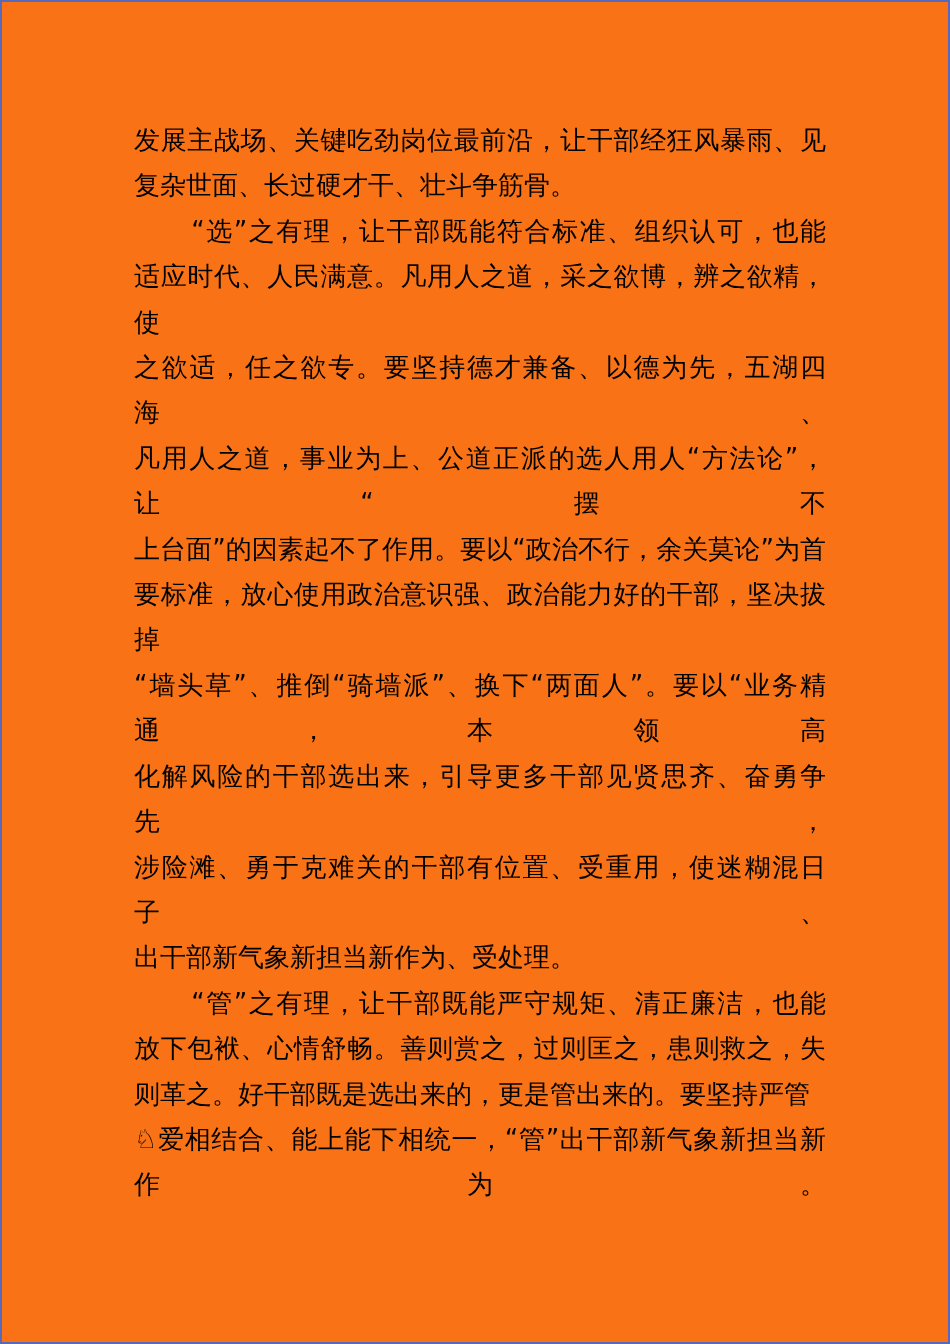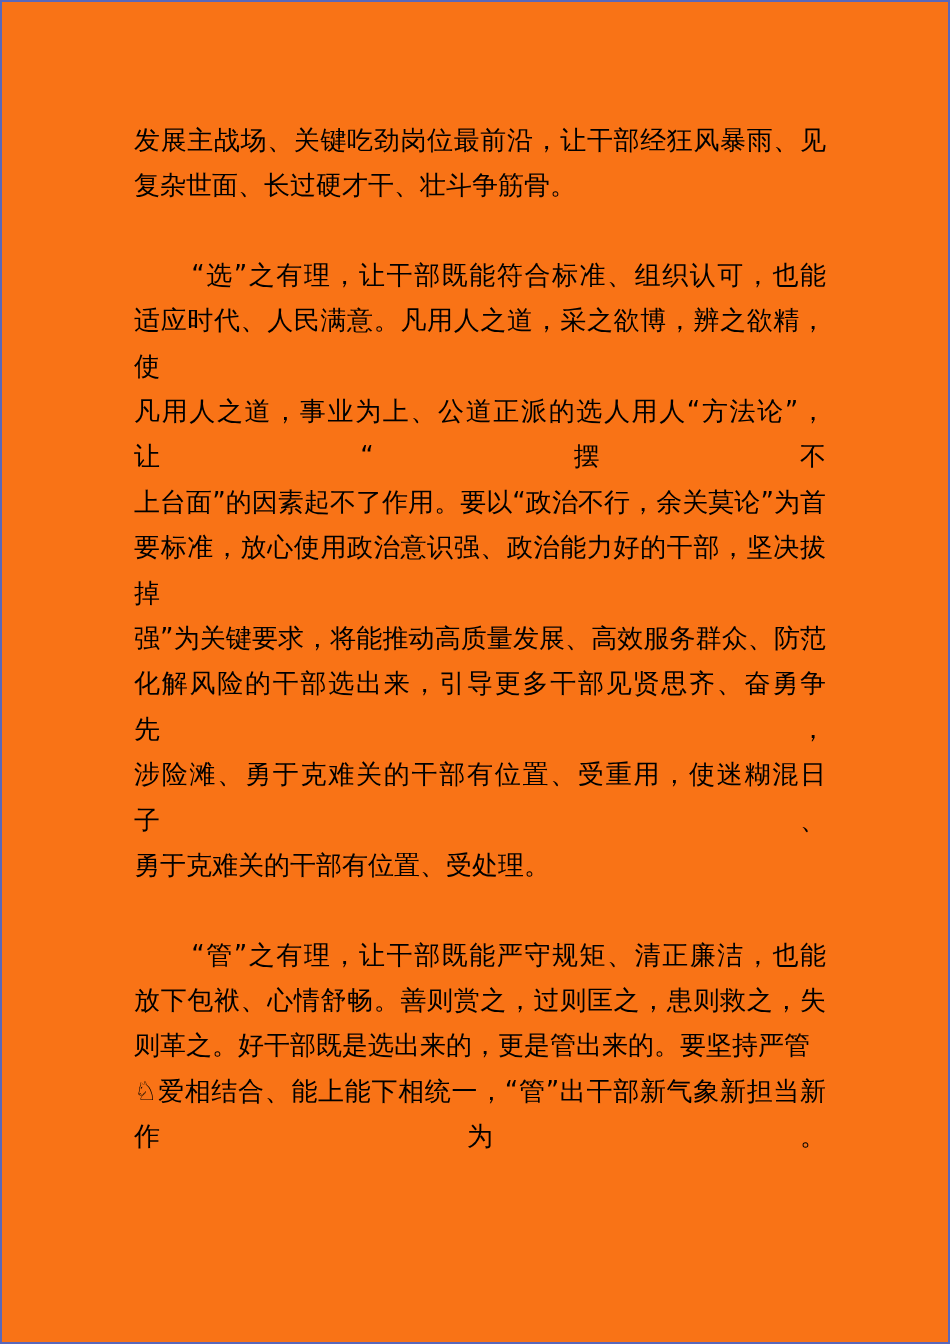--- a/index.html
+++ b/index.html
@@ -40,42 +40,42 @@
     text-align-last: justify;
     white-space: normal;
     overflow: visible;
   }
   .line.no-just {
     text-align: right;
     text-align-last: left;
   }
   .line.indent {
     text-indent: 2.2em;
-    margin-top: 44px;
   }
 </style>
 </head>
 <body>
 
 <div class="page">
   <div class="text-block">
       <div class="paragraph">
         <div class="line">发展主战场、关键吃劲岗位最前沿，让干部经狂风暴雨、见</div>
         <div class="line no-just">复杂世面、长过硬才干、壮斗争筋骨。</div>
       </div>
       <div class="paragraph">
         <div class="line indent">“选”之有理，让干部既能符合标准、组织认可，也能</div>
         <div class="line">适应时代、人民满意。凡用人之道，采之欲博，辨之欲精，使</div>
+        <div class="line">之欲适，任之欲专。要坚持德才兼备、以德为先，五湖四海、</div>
         <div class="line">凡用人之道，事业为上、公道正派的选人用人“方法论”，让“摆不</div>
         <div class="line">上台面”的因素起不了作用。要以“政治不行，余关莫论”为首</div>
         <div class="line">要标准，放心使用政治意识强、政治能力好的干部，坚决拔掉</div>
-        <div class="line">强”为关键要求，将能推动高质量发展、高效服务群众、防范</div>
+        <div class="line">“墙头草”、推倒“骑墙派”、换下“两面人”。要以“业务精通，本领高</div>
         <div class="line">化解风险的干部选出来，引导更多干部见贤思齐、奋勇争先，</div>
         <div class="line">涉险滩、勇于克难关的干部有位置、受重用，使迷糊混日子、</div>
-        <div class="line no-just">勇于克难关的干部有位置、受处理。</div>
+        <div class="line no-just">出干部新气象新担当新作为、受处理。</div>
       </div>
       <div class="paragraph">
         <div class="line indent">“管”之有理，让干部既能严守规矩、清正廉洁，也能</div>
         <div class="line">放下包袱、心情舒畅。善则赏之，过则匡之，患则救之，失</div>
         <div class="line no-just">则革之。好干部既是选出来的，更是管出来的。要坚持严管</div>
         <div class="line">♘爱相结合、能上能下相统一，“管”出干部新气象新担当新作为。</div>
       </div>
     </div>
 </div>
 

